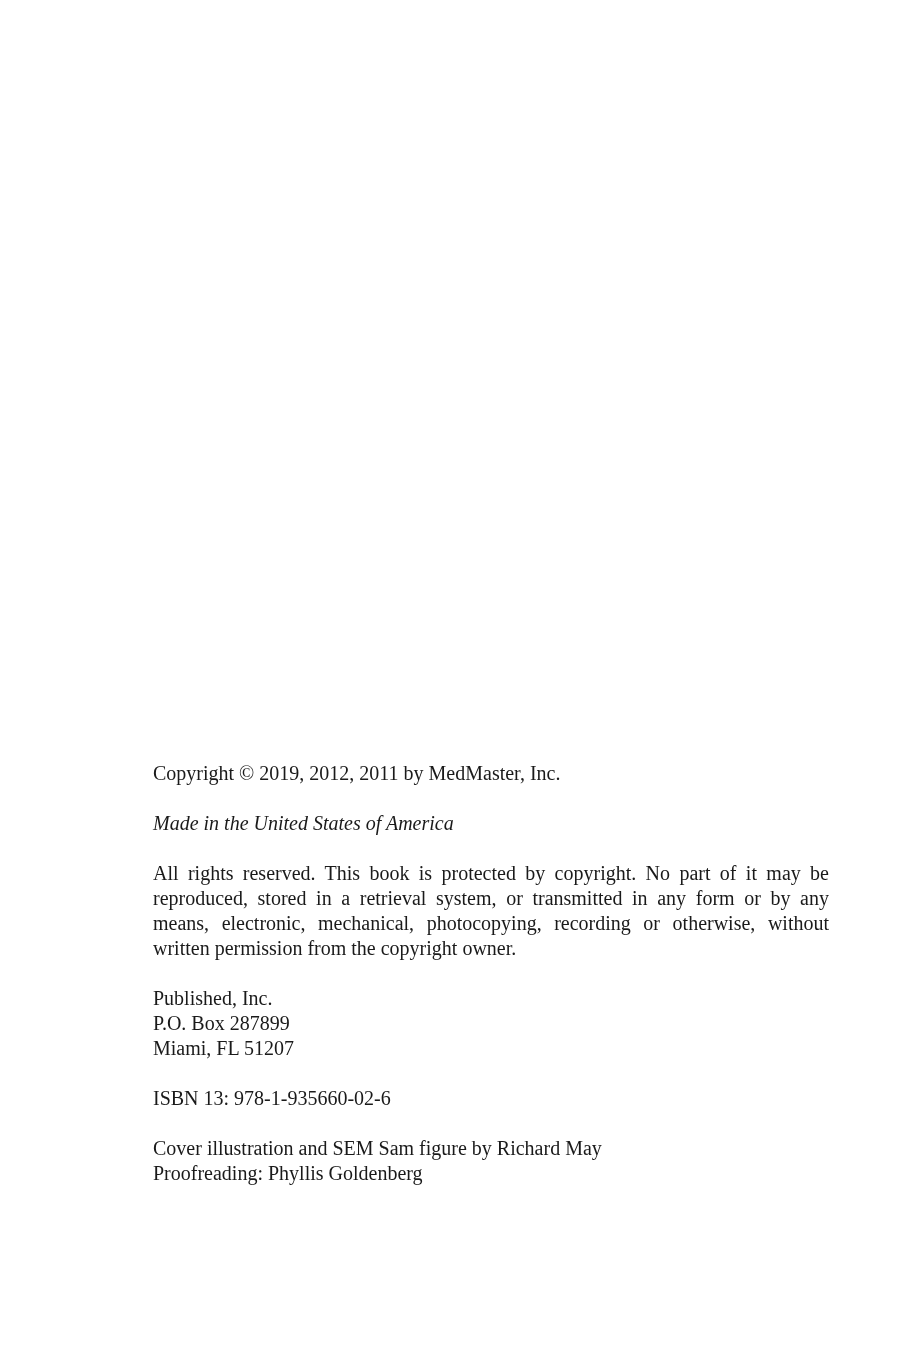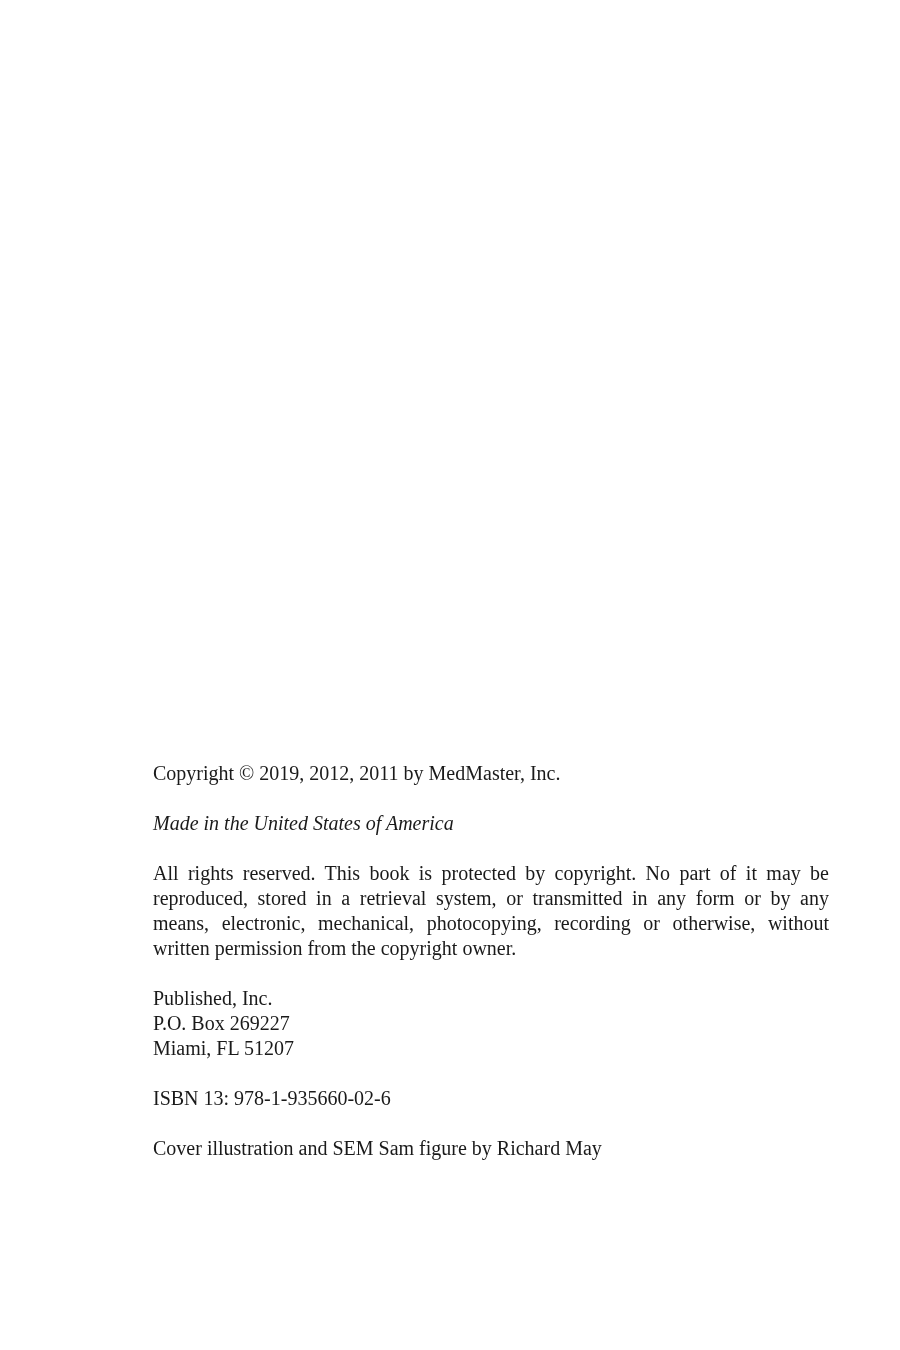--- a/index.html
+++ b/index.html
@@ -53,24 +53,25 @@
   <div class="content">
 
     <p class="block">Copyright © 2019, 2012, 2011 by MedMaster, Inc.</p>
 
     <p class="block italic">Made in the United States of America</p>
 
     <p class="block justified">All rights reserved. This book is protected by copyright. No part of it may be reproduced, stored in a retrieval system, or transmitted in any form or by any means, electronic, mechanical, photocopying, recording or otherwise, without written permission from the copyright owner.</p>
 
     <div class="block">
       <span class="line">Published, Inc.</span>
-      <span class="line">P.O. Box 269227</span>
+      <span class="line">P.O. Box 287899</span>
       <span class="line">Miami, FL 51207</span>
     </div>
 
     <p class="block">ISBN 13: 978-1-935660-02-6</p>
 
     <div class="block">
       <span class="line">Cover illustration and SEM Sam figure by Richard May</span>
+      <span class="line">Proofreading: Phyllis Goldenberg</span>
     </div>
 
   </div>
 </div>
 
 </body></html>

